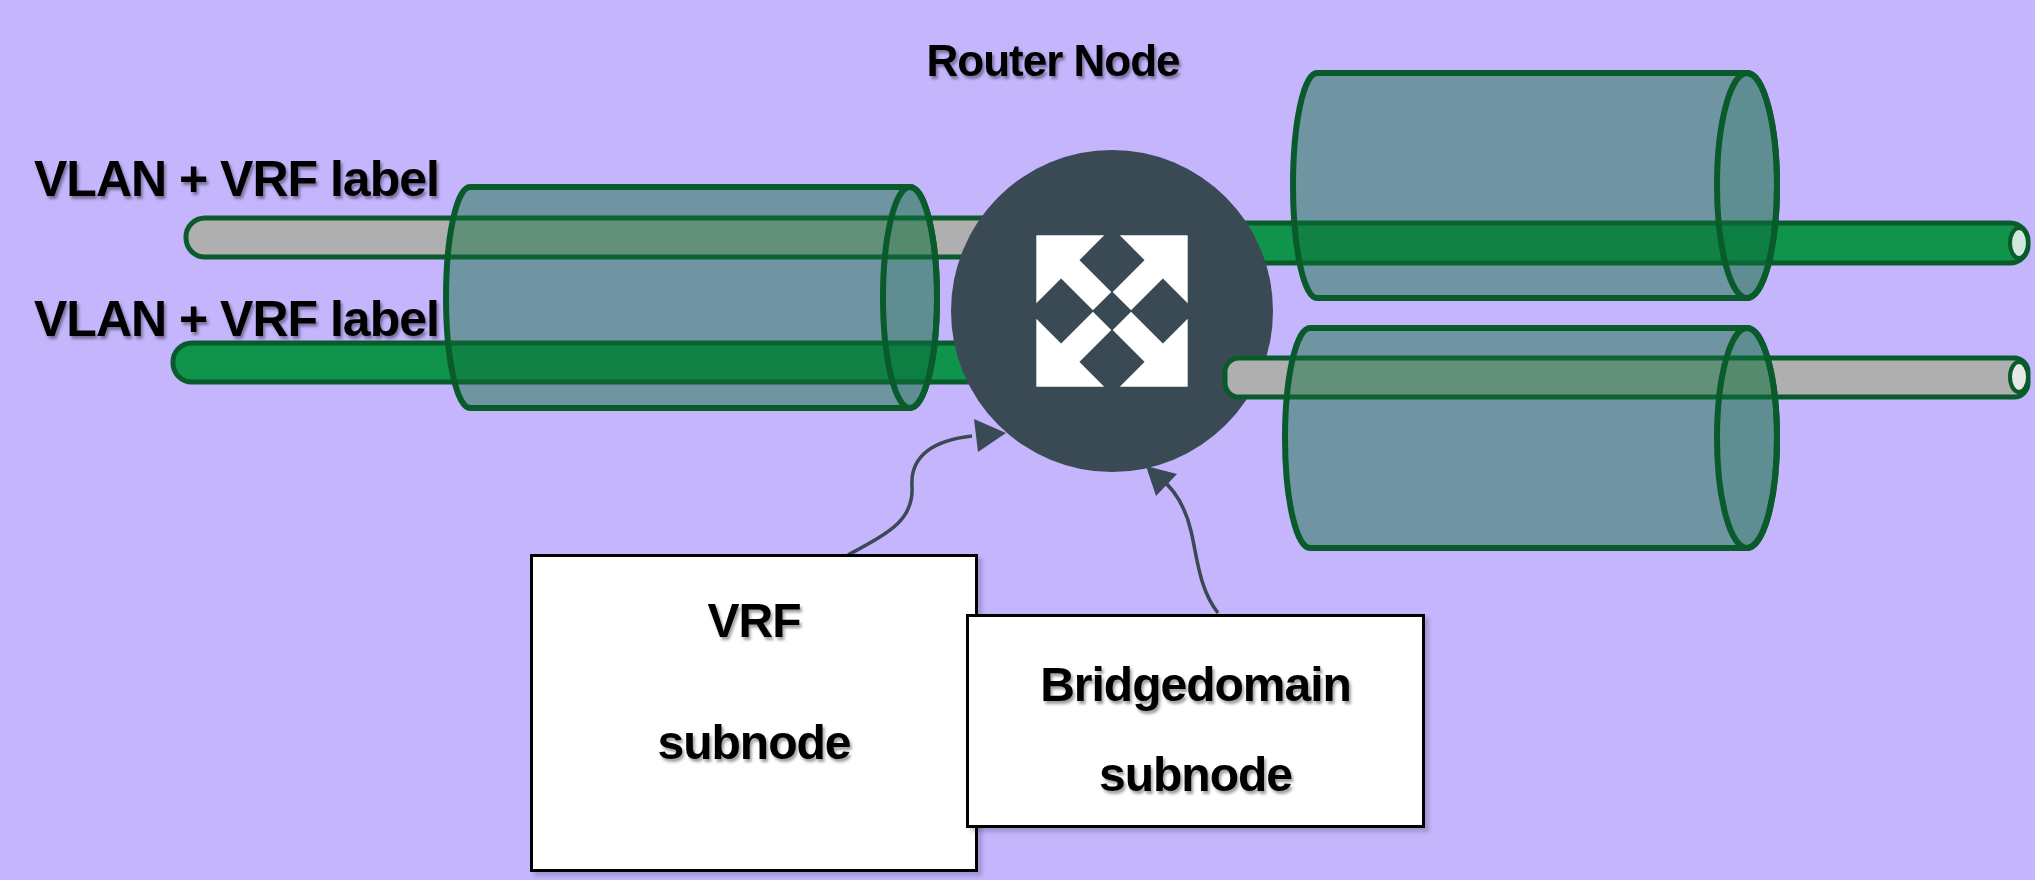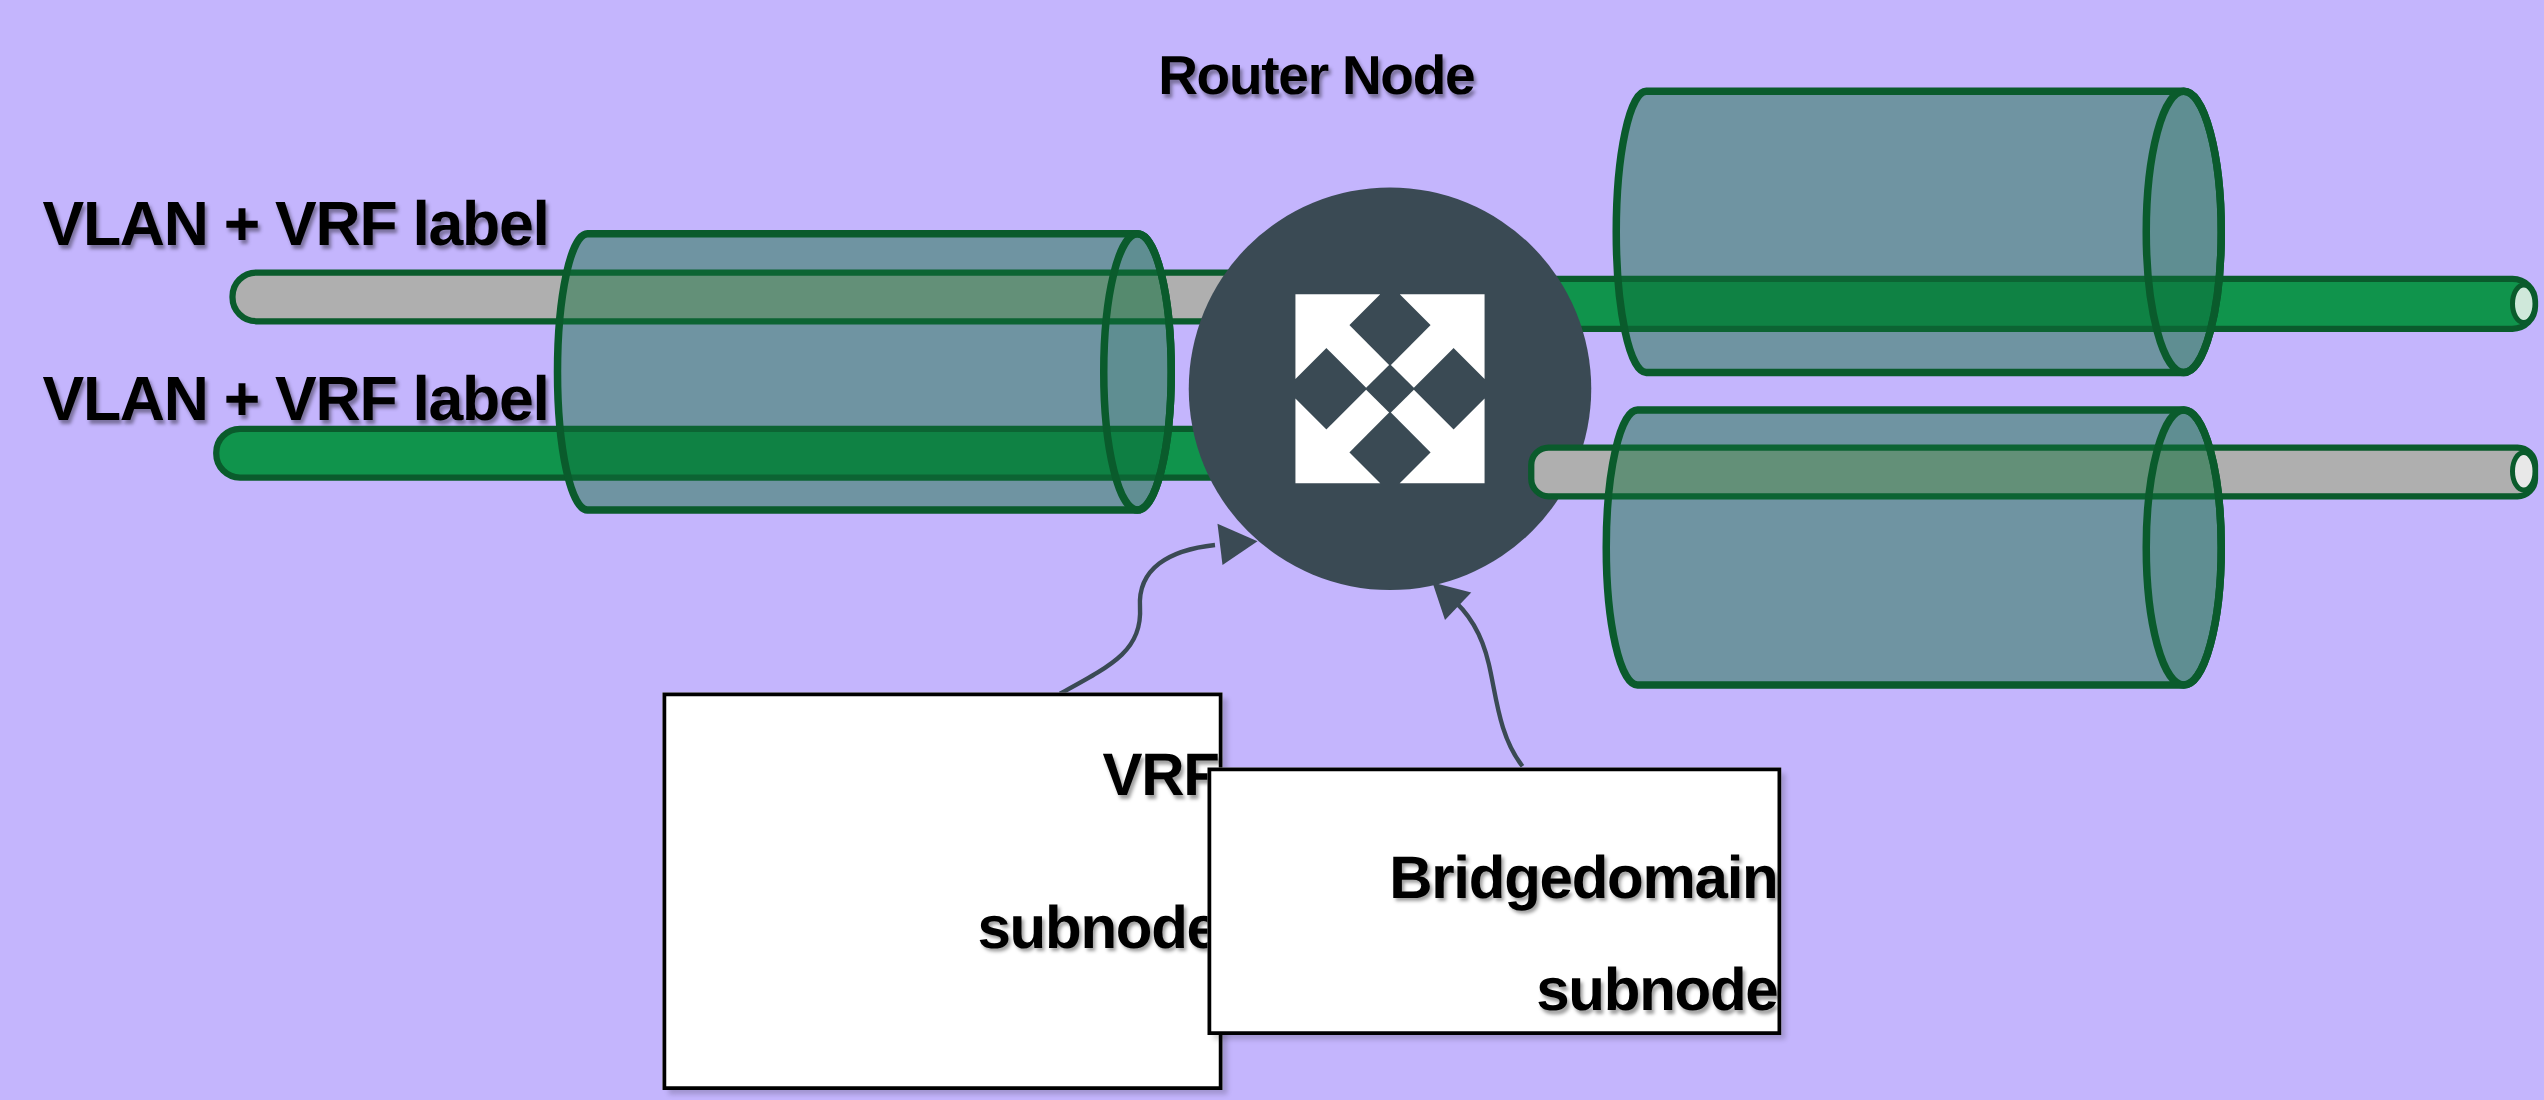--- a/index.html
+++ b/index.html
@@ -32,25 +32,25 @@
     text-align:center;
   }
   #vlan-label-top{left:34px;top:153px;font-size:50px;line-height:52px;}
   #vlan-label-bottom{left:34px;top:293px;font-size:50px;line-height:52px;}
 
   .subnode-box{
     position:absolute;z-index:2;
     background:#ffffff;
     border:3px solid #000000;
     box-shadow:4px 4px 4px rgba(0,0,0,0.18);
-    display:flex;flex-direction:column;align-items:flex-end;
+    display:flex;flex-direction:column;align-items:center;
     box-sizing:border-box;
   }
   #vrf-box{left:530px;top:554px;width:448px;height:318px;padding-top:36px;gap:66px;}
-  #bridgedomain-box{left:966px;top:614px;width:459px;height:214px;padding-top:58px;gap:34px;}
+  #bridgedomain-box{left:966px;top:614px;width:459px;height:214px;padding-top:40px;gap:34px;}
   .box-line{
     font-size:48px;line-height:56px;font-weight:bold;color:#000;
     letter-spacing:-1px;
     text-shadow:2px 3px 3px rgba(0,0,0,0.38);
   }
 </style>
 </head>
 <body>
 
 <div id="stage">

